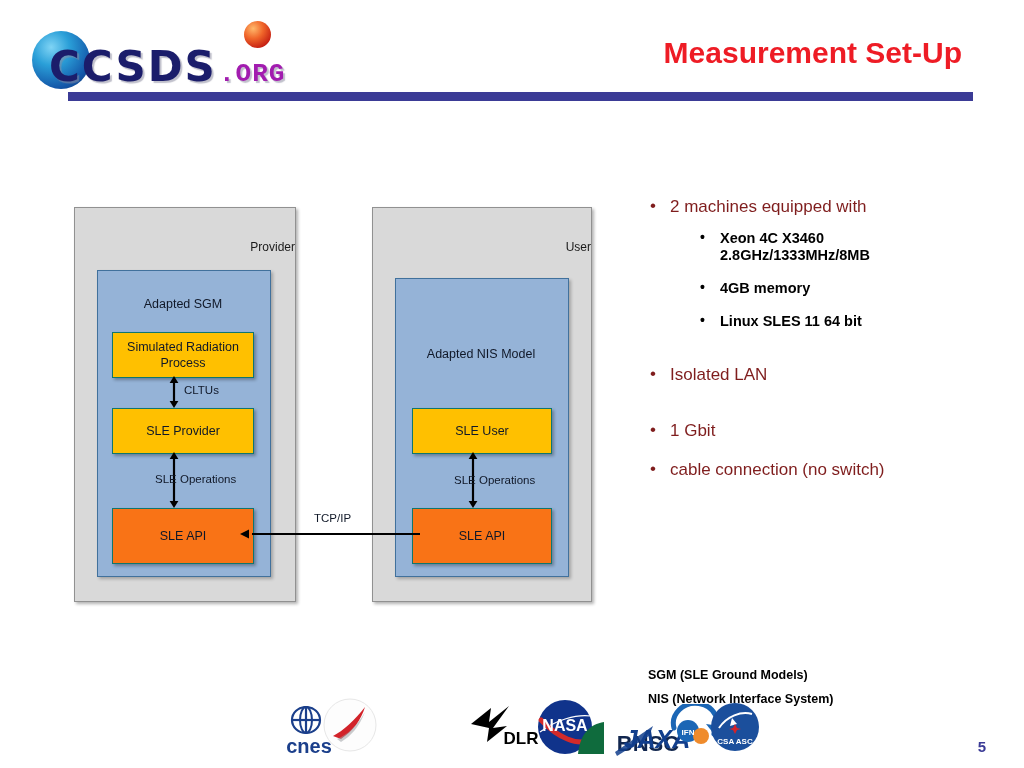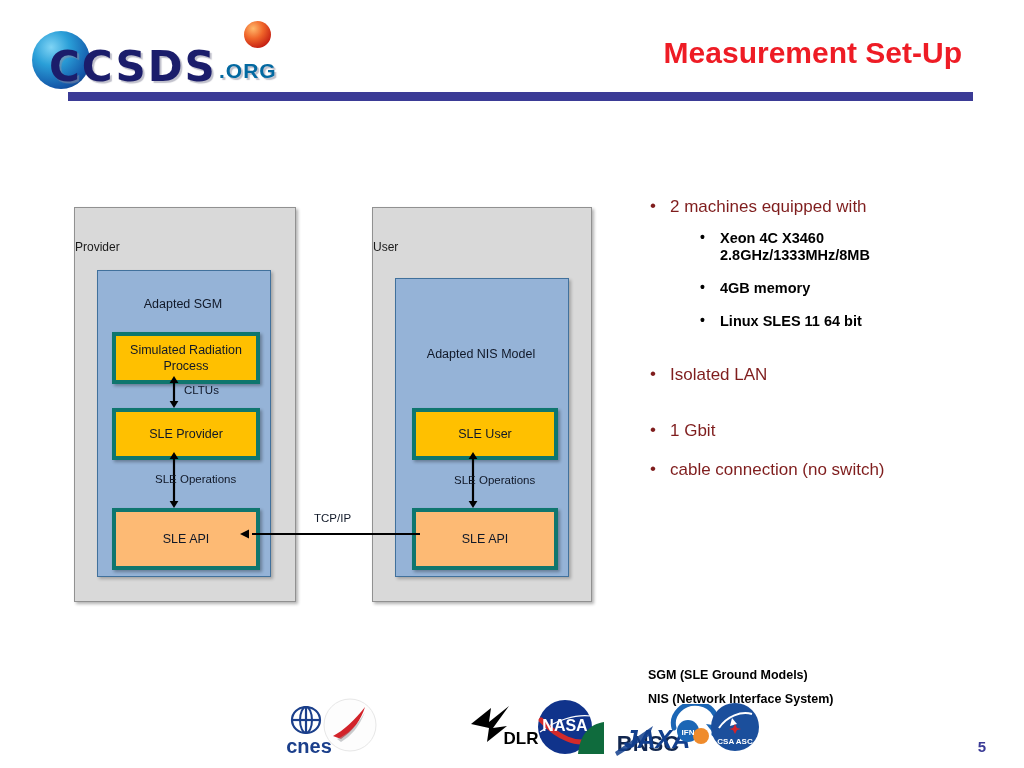--- a/index.html
+++ b/index.html
@@ -30,23 +30,23 @@
   }
   #ccsds-wordmark {
     position: absolute; left: 27px; top: 24px;
     font-family: "DejaVu Sans", sans-serif;
     font-size: 42px; font-weight: bold; letter-spacing: 2px;
     color: #1b1d6b;
     text-shadow: 2px 2px 1px rgba(140,140,160,0.55);
   }
   #ccsds-tld {
     position: absolute; left: 197px; top: 41px;
-    font-family: Liberation Sans, sans-serif;
-    font-size: 21px; font-weight: bold; letter-spacing: 1px;
-    color: #0369a1;
+    font-family: Liberation Mono, monospace;
+    font-size: 26px; font-weight: bold; letter-spacing: 1px;
+    color: #a21caf;
     text-shadow: 2px 2px 1px rgba(140,140,160,0.55);
   }
 
   #slide-title {
     position: absolute; right: 62px; top: 36px;
     font-size: 30px; font-weight: bold; color: #ee1c25;
     letter-spacing: 0px; white-space: nowrap;
   }
 
   #title-rule {
@@ -58,42 +58,42 @@
   #diagram { position: absolute; left: 0; top: 0; width: 640px; height: 660px; }
 
   .outer-box {
     position: absolute;
     background: #d9d9d9;
     border: 1px solid #919191;
     box-shadow: 2px 2px 3px rgba(0,0,0,0.30);
   }
   .outer-label {
     position: absolute; left: 0; right: 0; top: 32px;
-    text-align: left; font-size: 12px; color: #1a1a1a;
+    text-align: right; font-size: 12px; color: #1a1a1a;
   }
   .inner-panel {
     position: absolute;
     background: #95b3d7;
     border: 1px solid #41719c;
     box-shadow: 2px 2px 3px rgba(0,0,0,0.25);
   }
   .inner-label {
     position: absolute; left: 0; right: 0;
     text-align: center; font-size: 12.5px; color: #101828; line-height: 16px;
   }
   .node {
     position: absolute;
     display: flex; align-items: center; justify-content: center;
     text-align: center;
     font-size: 12.5px; color: #101828; line-height: 16px;
-    border: 4px solid #0f766e;
+    border: 1px solid #0f766e;
     box-shadow: 2px 2px 3px rgba(0,0,0,0.30);
   }
   .node.yellow { background: #ffc000; }
-  .node.lightblue { background: #fdba74; text-align: center; }
+  .node.lightblue { background: #f97316; text-align: center; }
 
   .vlabel {
     position: absolute; font-size: 11.5px; color: #101828; white-space: nowrap;
   }
   .hlabel {
     position: absolute; font-size: 11.5px; color: #101828; white-space: nowrap;
   }
   .arrow-svg { position: absolute; overflow: visible; }
 
   

